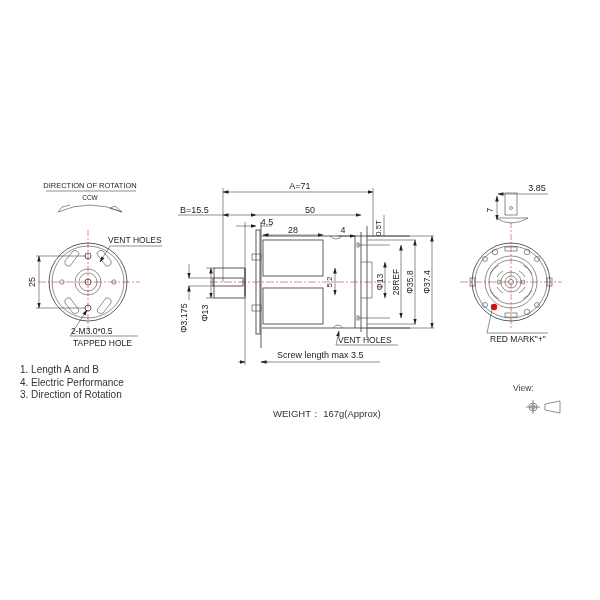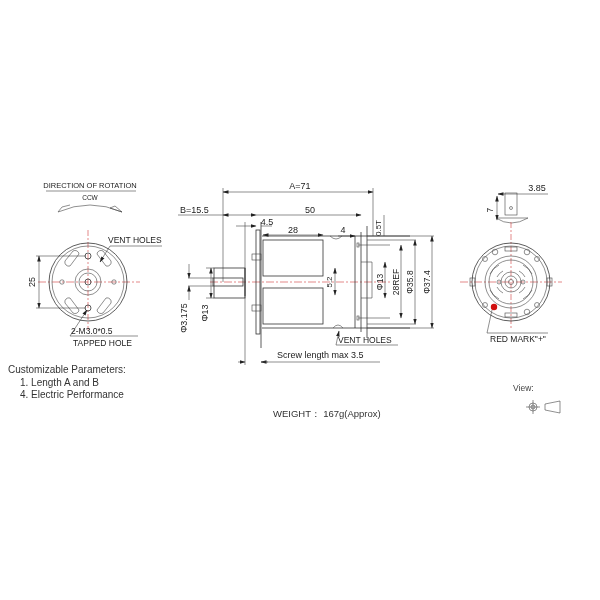--- a/index.html
+++ b/index.html
@@ -218,19 +218,19 @@
   <g>
     <circle class="thin" cx="533" cy="407" r="4"></circle>
     <circle class="thin" cx="533" cy="407" r="2"></circle>
     <line class="thin" x1="526" y1="407" x2="540" y2="407"></line>
     <line class="thin" x1="533" y1="400" x2="533" y2="414"></line>
     <path class="thin" d="M545,404 L560,401 L560,413 L545,410 z"></path>
   </g>
 </svg>
 
 <div class="notes">
-  <div>Customizable Parameters:</div>
   <div class="item">1. Length A and B</div>
   <div class="item">4. Electric Performance</div>
+  <div class="item">3. Direction of Rotation</div>
 </div>
 
 <div class="weight">WEIGHT： 167g(Approx)</div>
 <div class="view">View:</div>
 
 </body></html>

